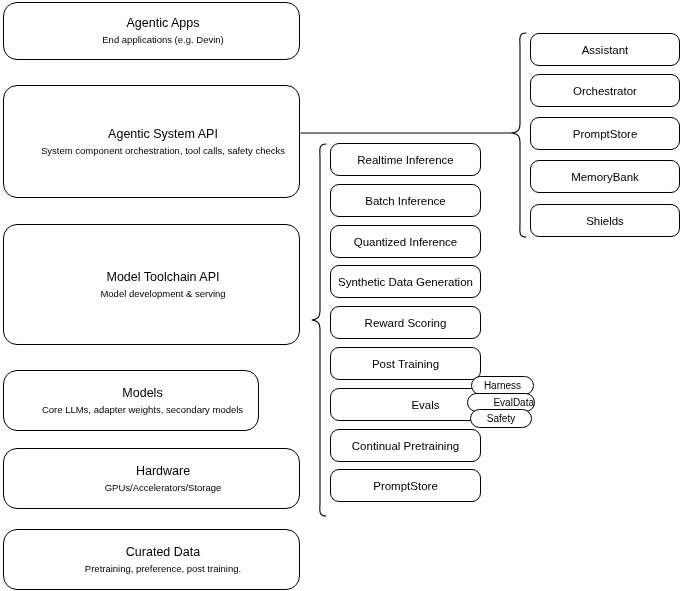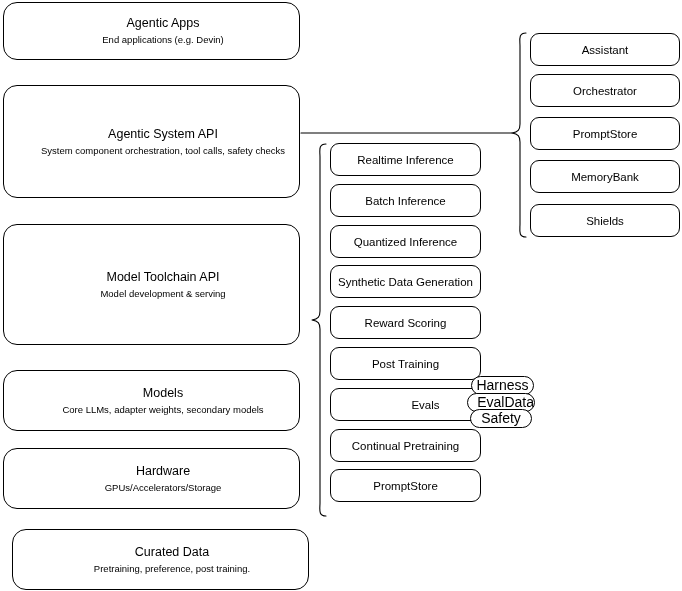--- a/index.html
+++ b/index.html
@@ -48,21 +48,21 @@
   
   .pill{
     position:absolute;
     box-sizing:border-box;
     border:1px solid #000000;
     background:#ffffff;
     border-radius:11px;
     display:flex;
     align-items:center;
     justify-content:center;
-    font-size:14px;
+    font-size:10px;
     line-height:13px;
     color:#000;
   }
 
   
   #wires{
     position:absolute;left:0;top:0;width:682px;height:591px;
     pointer-events:none;
   }
   #wires path,#wires line{
@@ -107,31 +107,31 @@
   <div class="node layer" style="left:3px;top:85px;width:297px;height:113px;">
     <div class="title">Agentic System API</div>
     <div class="sub">System component orchestration, tool calls, safety checks</div>
   </div>
 
   <div class="node layer" style="left:3px;top:224px;width:297px;height:121px;">
     <div class="title">Model Toolchain API</div>
     <div class="sub">Model development &amp; serving</div>
   </div>
 
-  <div class="node layer" style="left:3px;top:370px;width:297px;height:61px;">
+  <div class="node layer" style="left:3px;top:370px;width:256px;height:61px;">
     <div class="title">Models</div>
     <div class="sub">Core LLMs, adapter weights, secondary models</div>
   </div>
 
   <div class="node layer" style="left:3px;top:448px;width:297px;height:61px;">
     <div class="title">Hardware</div>
     <div class="sub">GPUs/Accelerators/Storage</div>
   </div>
 
-  <div class="node layer" style="left:3px;top:529px;width:297px;height:61px;margin-left:9px;">
+  <div class="node layer" style="left:3px;top:529px;width:297px;height:61px;">
     <div class="title">Curated Data</div>
     <div class="sub">Pretraining, preference, post training.</div>
   </div>
 
   <div class="node chip" style="left:330px;top:143px;width:151px;height:33px;">
     <span>Realtime Inference</span>
   </div>
   <div class="node chip" style="left:330px;top:184px;width:151px;height:33px;">
     <span>Batch Inference</span>
   </div>

